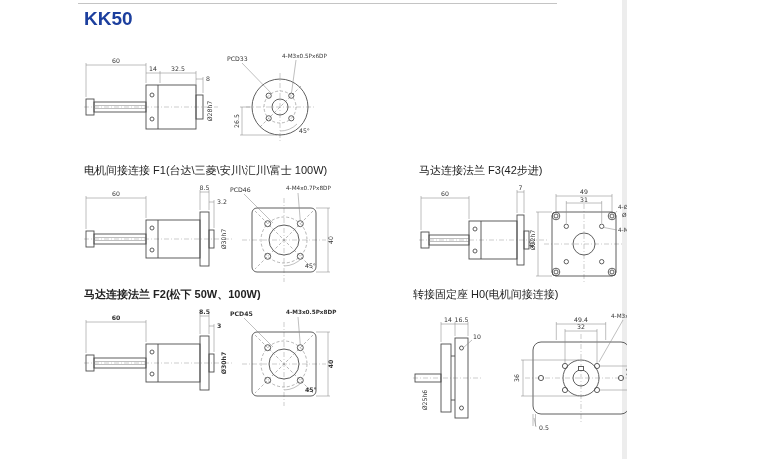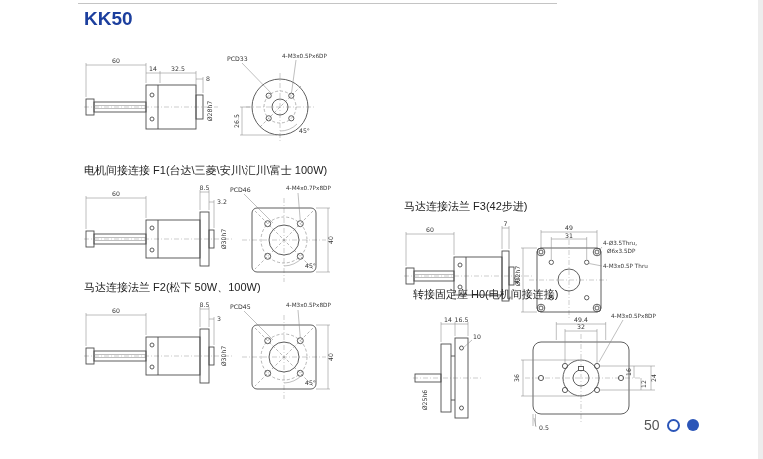--- a/index.html
+++ b/index.html
@@ -1,16 +1,16 @@
 <!DOCTYPE html>
 <html><head>
 <meta charset="utf-8">
 <style>
   html,body{margin:0;padding:0;background:#ffffff;}
-  .page{position:relative;width:763px;height:459px;background:#ffffff;overflow:hidden;
+  .page{position:relative;width:627px;height:459px;background:#ffffff;overflow:hidden;
         font-family:"Liberation Sans","DejaVu Sans",sans-serif;}
   .edge{position:absolute;right:0;top:0;width:5px;height:459px;background:#ededed;}
   .top-rule{position:absolute;left:78px;top:3px;width:479px;height:1px;background:#c4c4c4;}
   .title{position:absolute;left:84px;top:8px;font-size:19px;font-weight:bold;color:#1c3f9e;}
   .section{position:absolute;}
   .heading{font-size:11px;color:#222;white-space:nowrap;}
   .section svg{display:block;margin-top:4px;}
   svg text{font-family:"DejaVu Sans",sans-serif;font-size:6.2px;fill:#333;}
   svg text.sm{font-size:5.7px;}
   .tm{text-anchor:middle;}
@@ -132,21 +132,21 @@
         <path class="dim" d="M200,84 A26,26 0 0 0 218,76"></path>
         <text x="221" y="86">45°</text>
         <line class="dim" x1="232" y1="26" x2="246" y2="26"></line>
         <line class="dim" x1="232" y1="90" x2="246" y2="90"></line>
         <line class="dim" x1="244" y1="26" x2="244" y2="90"></line>
         <text class="tm" x="249" y="58" transform="rotate(-90 249 58)">40</text>
       </g>
     </svg>
   </div>
 
-  <div class="section" style="left:404px;top:163px;margin-top:36px;">
+  <div class="section" style="left:419px;top:163px;">
     <div class="heading">马达连接法兰 F3(42步进)</div>
     <svg width="250" height="108" viewBox="0 0 250 108">
       <g>
         <line class="cl" x1="0" y1="58" x2="128" y2="58"></line>
         <rect class="ol" x="2" y="50" width="8" height="16"></rect>
         <rect class="ol" x="10" y="53" width="40" height="10"></rect>
         <line class="dim" x1="10" y1="56.5" x2="50" y2="56.5"></line>
         <line class="dim" x1="10" y1="59.5" x2="50" y2="59.5"></line>
         <rect class="ol" x="50" y="39" width="48" height="38"></rect>
         <line class="ol" x1="62" y1="39" x2="62" y2="77"></line>
@@ -195,21 +195,21 @@
         <line class="dim" x1="198" y1="48" x2="184" y2="45.3"></line>
         <text class="sm" x="199" y="50">4-M3x0.5P Thru</text>
         <line class="dim" x1="133" y1="30" x2="117" y2="30"></line>
         <line class="dim" x1="133" y1="94" x2="117" y2="94"></line>
         <line class="dim" x1="119" y1="30" x2="119" y2="94"></line>
         <text class="tm" x="115" y="62" transform="rotate(-90 115 62)">40</text>
       </g>
     </svg>
   </div>
 
-  <div class="section" style="left:84px;top:280px;">
+  <div class="section" style="left:84px;top:287px;font-weight:bold;">
     <div class="heading">马达连接法兰 F2(松下 50W、100W)</div>
     <svg width="260" height="108" viewBox="0 0 260 108">
       <g>
         <line class="cl" x1="0" y1="57" x2="148" y2="57"></line>
         <rect class="ol" x="2" y="49" width="8" height="16"></rect>
         <rect class="ol" x="10" y="52" width="52" height="10"></rect>
         <line class="dim" x1="10" y1="55.5" x2="62" y2="55.5"></line>
         <line class="dim" x1="10" y1="58.5" x2="62" y2="58.5"></line>
         <rect class="ol" x="62" y="38" width="54" height="38"></rect>
         <line class="ol" x1="74" y1="38" x2="74" y2="76"></line>

